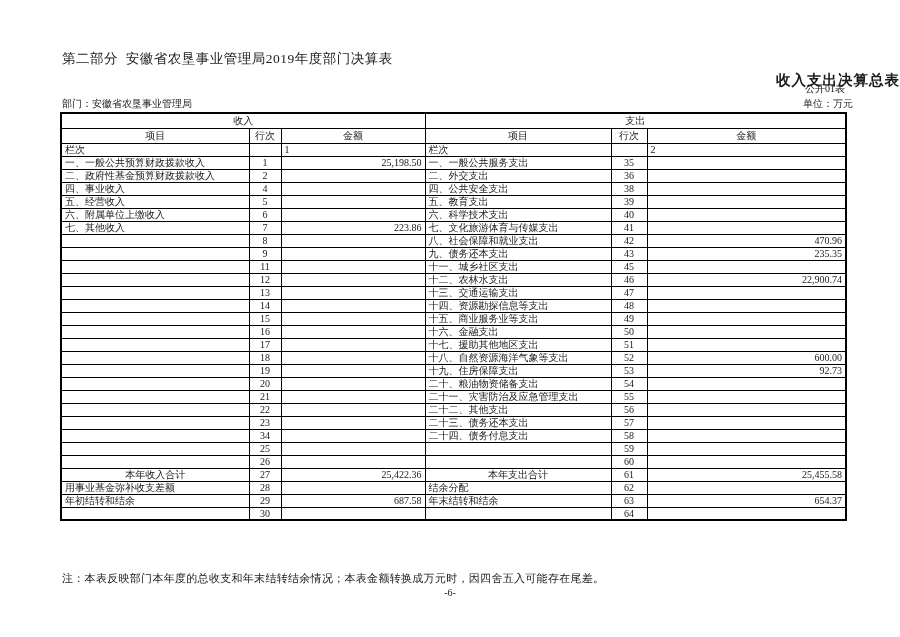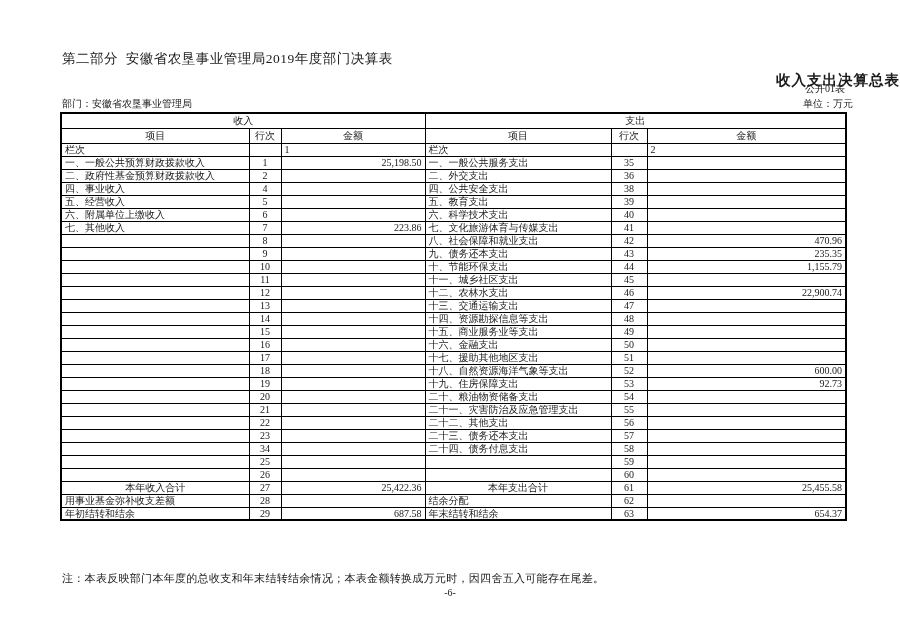--- a/index.html
+++ b/index.html
@@ -192,28 +192,20 @@
         <tr>
           <td class="item"></td>
           <td class="line">9</td>
           <td class="amount"></td>
           <td class="item">九、债务还本支出</td>
           <td class="line">43</td>
           <td class="amount">235.35</td>
         </tr>
         <tr>
           <td class="item"></td>
-          <td class="line">10</td>
-          <td class="amount"></td>
-          <td class="item">十、节能环保支出</td>
-          <td class="line">44</td>
-          <td class="amount">1,155.79</td>
-        </tr>
-        <tr>
-          <td class="item"></td>
           <td class="line">11</td>
           <td class="amount"></td>
           <td class="item">十一、城乡社区支出</td>
           <td class="line">45</td>
           <td class="amount"></td>
         </tr>
         <tr>
           <td class="item"></td>
           <td class="line">12</td>
           <td class="amount"></td>
@@ -349,19 +341,27 @@
           <td class="line">62</td>
           <td class="amount"></td>
         </tr>
         <tr>
           <td class="item">年初结转和结余</td>
           <td class="line">29</td>
           <td class="amount">687.58</td>
           <td class="item">年末结转和结余</td>
           <td class="line">63</td>
           <td class="amount">654.37</td>
+        </tr>
+        <tr>
+          <td class="item"></td>
+          <td class="line">30</td>
+          <td class="amount"></td>
+          <td class="item"></td>
+          <td class="line">64</td>
+          <td class="amount"></td>
         </tr>
       </tbody>
   </table>
 
   <div class="note">注：本表反映部门本年度的总收支和年末结转结余情况；本表金额转换成万元时，因四舍五入可能存在尾差。</div>
   <div class="page-number">-6-</div>
 </div>
 
 </body></html>

